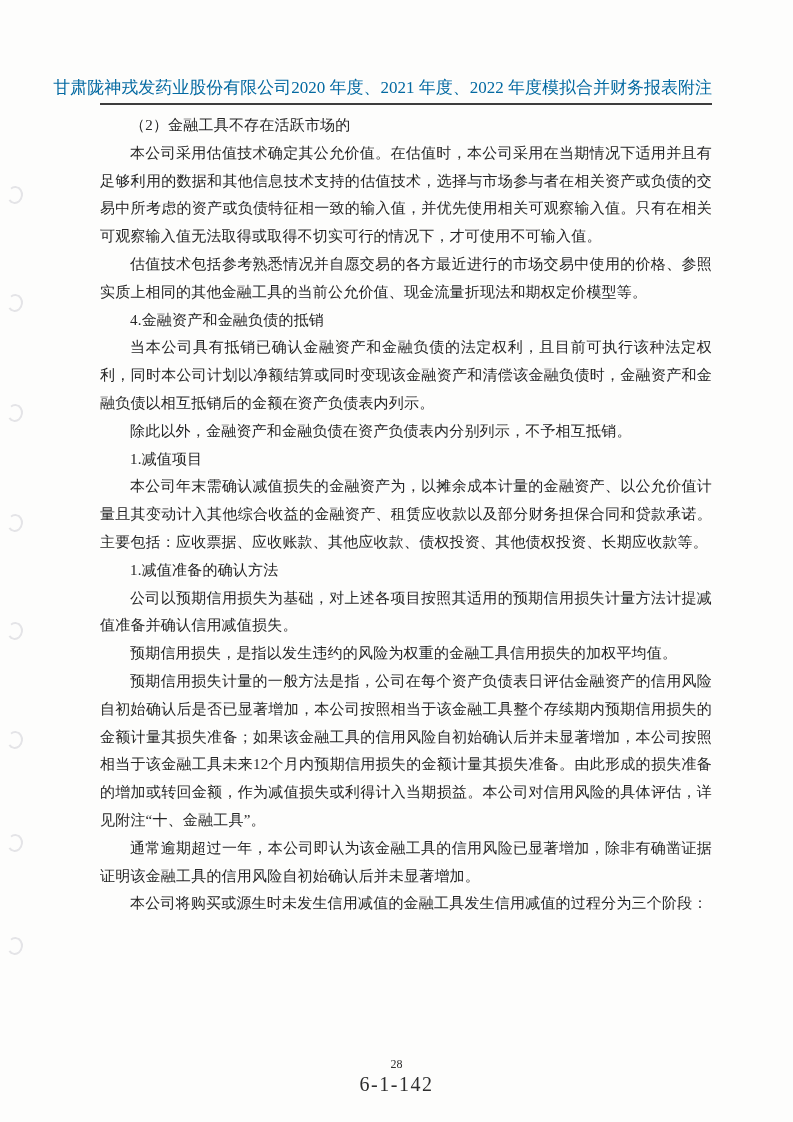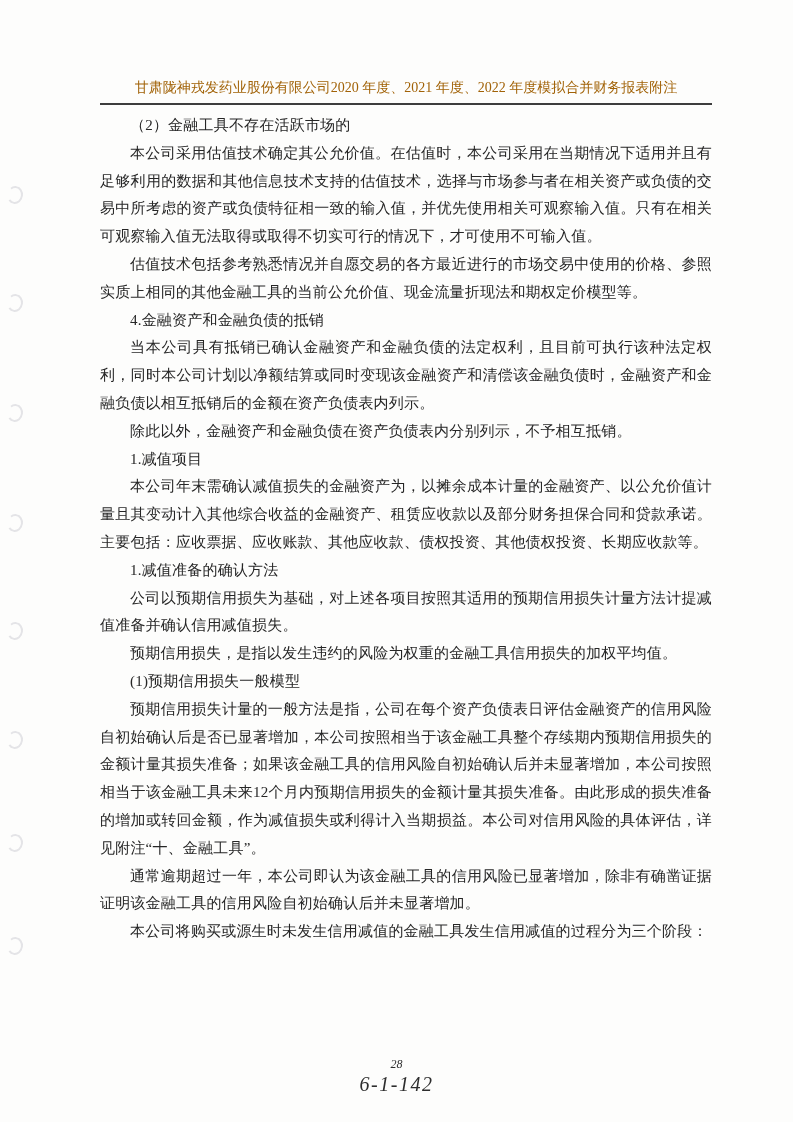--- a/index.html
+++ b/index.html
@@ -27,27 +27,27 @@
     border-left-color: transparent;
     border-radius: 50%;
     transform: rotate(8deg);
   }
   .header {
     position: absolute;
     left: 100px;
     top: 78px;
     width: 612px;
     display: flex;
-    justify-content: center;
+    justify-content: flex-end;
     align-items: flex-end;
-    font-size: 14px;
+    font-size: 17px;
     line-height: 20px;
     padding-bottom: 5px;
     border-bottom: 2px solid #3d3d3d;
-    color: #a16207;
+    color: #0369a1;
     white-space: nowrap;
   }
   .doc-body {
     position: absolute;
     left: 100px;
     top: 112px;
     width: 612px;
     font-size: 15px;
     line-height: 27.8px;
     text-align: justify;
@@ -62,21 +62,20 @@
     font-family: "Liberation Sans", sans-serif;
     color: #191919;
   }
   .footer {
     position: absolute;
     left: 0;
     top: 1056px;
     width: 793px;
     text-align: center;
     color: #2e2e2e;
-    font-style: italic;
   }
   .footer .page-number {
     font-size: 12px;
     line-height: 16px;
     font-family: "Liberation Serif", serif;
   }
   .footer .doc-number {
     font-size: 20px;
     line-height: 24px;
     letter-spacing: 1.5px;
@@ -109,21 +108,20 @@
       <p class="block paragraph">本公司采用估值技术确定其公允价值。在估值时，本公司采用在当期情况下适用并且有足够利用的数据和其他信息技术支持的估值技术，选择与市场参与者在相关资产或负债的交易中所考虑的资产或负债特征相一致的输入值，并优先使用相关可观察输入值。只有在相关可观察输入值无法取得或取得不切实可行的情况下，才可使用不可输入值。</p>
       <p class="block paragraph">估值技术包括参考熟悉情况并自愿交易的各方最近进行的市场交易中使用的价格、参照实质上相同的其他金融工具的当前公允价值、现金流量折现法和期权定价模型等。</p>
       <p class="block heading">4.金融资产和金融负债的抵销</p>
       <p class="block paragraph">当本公司具有抵销已确认金融资产和金融负债的法定权利，且目前可执行该种法定权利，同时本公司计划以净额结算或同时变现该金融资产和清偿该金融负债时，金融资产和金融负债以相互抵销后的金额在资产负债表内列示。</p>
       <p class="block paragraph">除此以外，金融资产和金融负债在资产负债表内分别列示，不予相互抵销。</p>
       <p class="block heading">1.减值项目</p>
       <p class="block paragraph">本公司年末需确认减值损失的金融资产为，以摊余成本计量的金融资产、以公允价值计量且其变动计入其他综合收益的金融资产、租赁应收款以及部分财务担保合同和贷款承诺。主要包括：应收票据、应收账款、其他应收款、债权投资、其他债权投资、长期应收款等。</p>
       <p class="block heading">1.减值准备的确认方法</p>
       <p class="block paragraph">公司以预期信用损失为基础，对上述各项目按照其适用的预期信用损失计量方法计提减值准备并确认信用减值损失。</p>
       <p class="block paragraph">预期信用损失，是指以发生违约的风险为权重的金融工具信用损失的加权平均值。</p>
-      <p class="block heading">(1)预期信用损失一般模型</p>
       <p class="block paragraph">预期信用损失计量的一般方法是指，公司在每个资产负债表日评估金融资产的信用风险自初始确认后是否已显著增加，本公司按照相当于该金融工具整个存续期内预期信用损失的金额计量其损失准备；如果该金融工具的信用风险自初始确认后并未显著增加，本公司按照相当于该金融工具未来12个月内预期信用损失的金额计量其损失准备。由此形成的损失准备的增加或转回金额，作为减值损失或利得计入当期损益。本公司对信用风险的具体评估，详见附注“十、金融工具”。</p>
       <p class="block paragraph">通常逾期超过一年，本公司即认为该金融工具的信用风险已显著增加，除非有确凿证据证明该金融工具的信用风险自初始确认后并未显著增加。</p>
       <p class="block paragraph">本公司将购买或源生时未发生信用减值的金融工具发生信用减值的过程分为三个阶段：</p>
     </div>
 
   <div class="footer">
     <div class="page-number">28</div>
     <div class="doc-number">6-1-142</div>
   </div>
 

